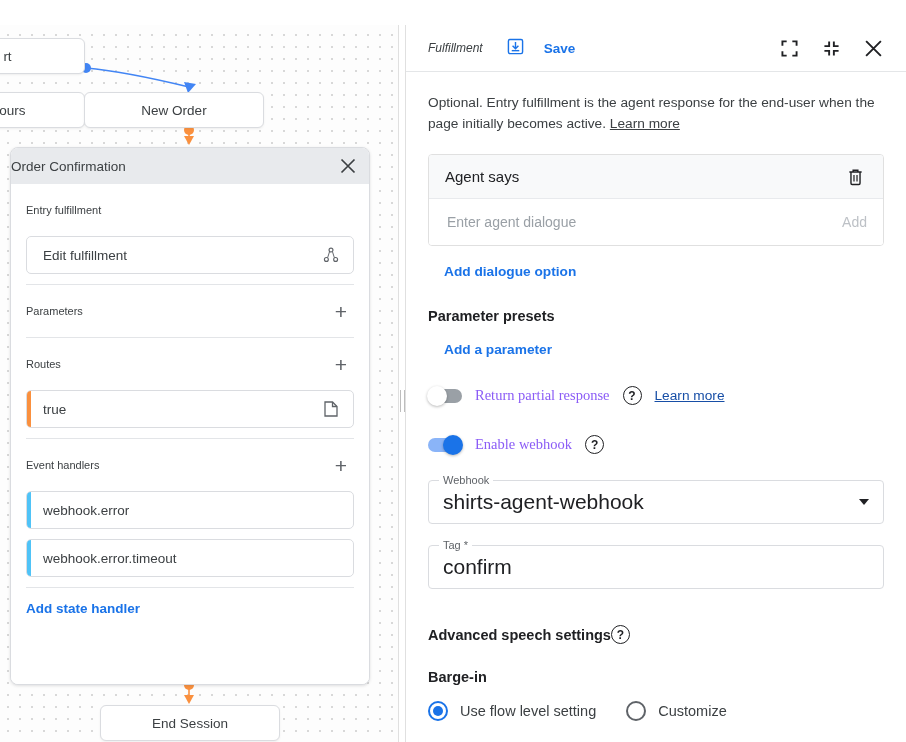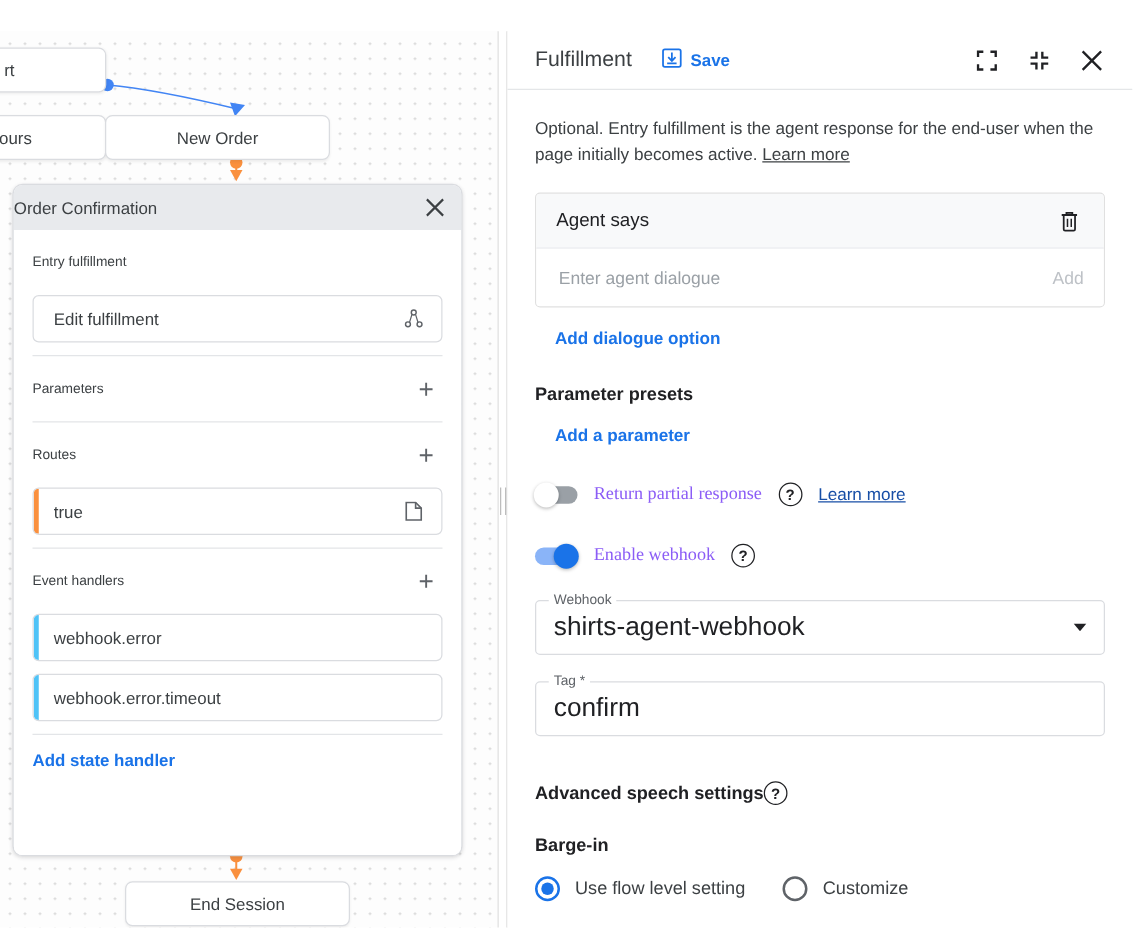--- a/index.html
+++ b/index.html
@@ -124,23 +124,23 @@
   .splitter .grip i { display:block; width:1px; background:#bdbdbd; height:100%; }
 
   
   .panel { flex: 1; height: 742px; background: #fff; display: flex; flex-direction: column; position: relative; }
   .panel-header {
     height: 47px; flex: 0 0 47px;
     display: flex; align-items: center;
     padding: 0 18px 0 22px;
     border-bottom: 1px solid #e4e6e8;
   }
-  .panel-title { font-size: 17px; color: #3c4043; }
+  .panel-title { font-size: 12px; color: #3c4043; font-style: italic; }
   .save-btn {
-    display: flex; align-items: center; gap: 6px;
+    display: flex; align-items: center; gap: 20px;
     margin-left: 24px; cursor: pointer;
     color: #1a73e8; font-size: 13.5px; font-weight: bold;
   }
   .hdr-spacer { flex: 1; }
   .hdr-icon {
     width: 30px; height: 30px; margin-left: 12px;
     display: flex; align-items: center; justify-content: center;
     cursor: pointer; color: #202124;
   }
 

